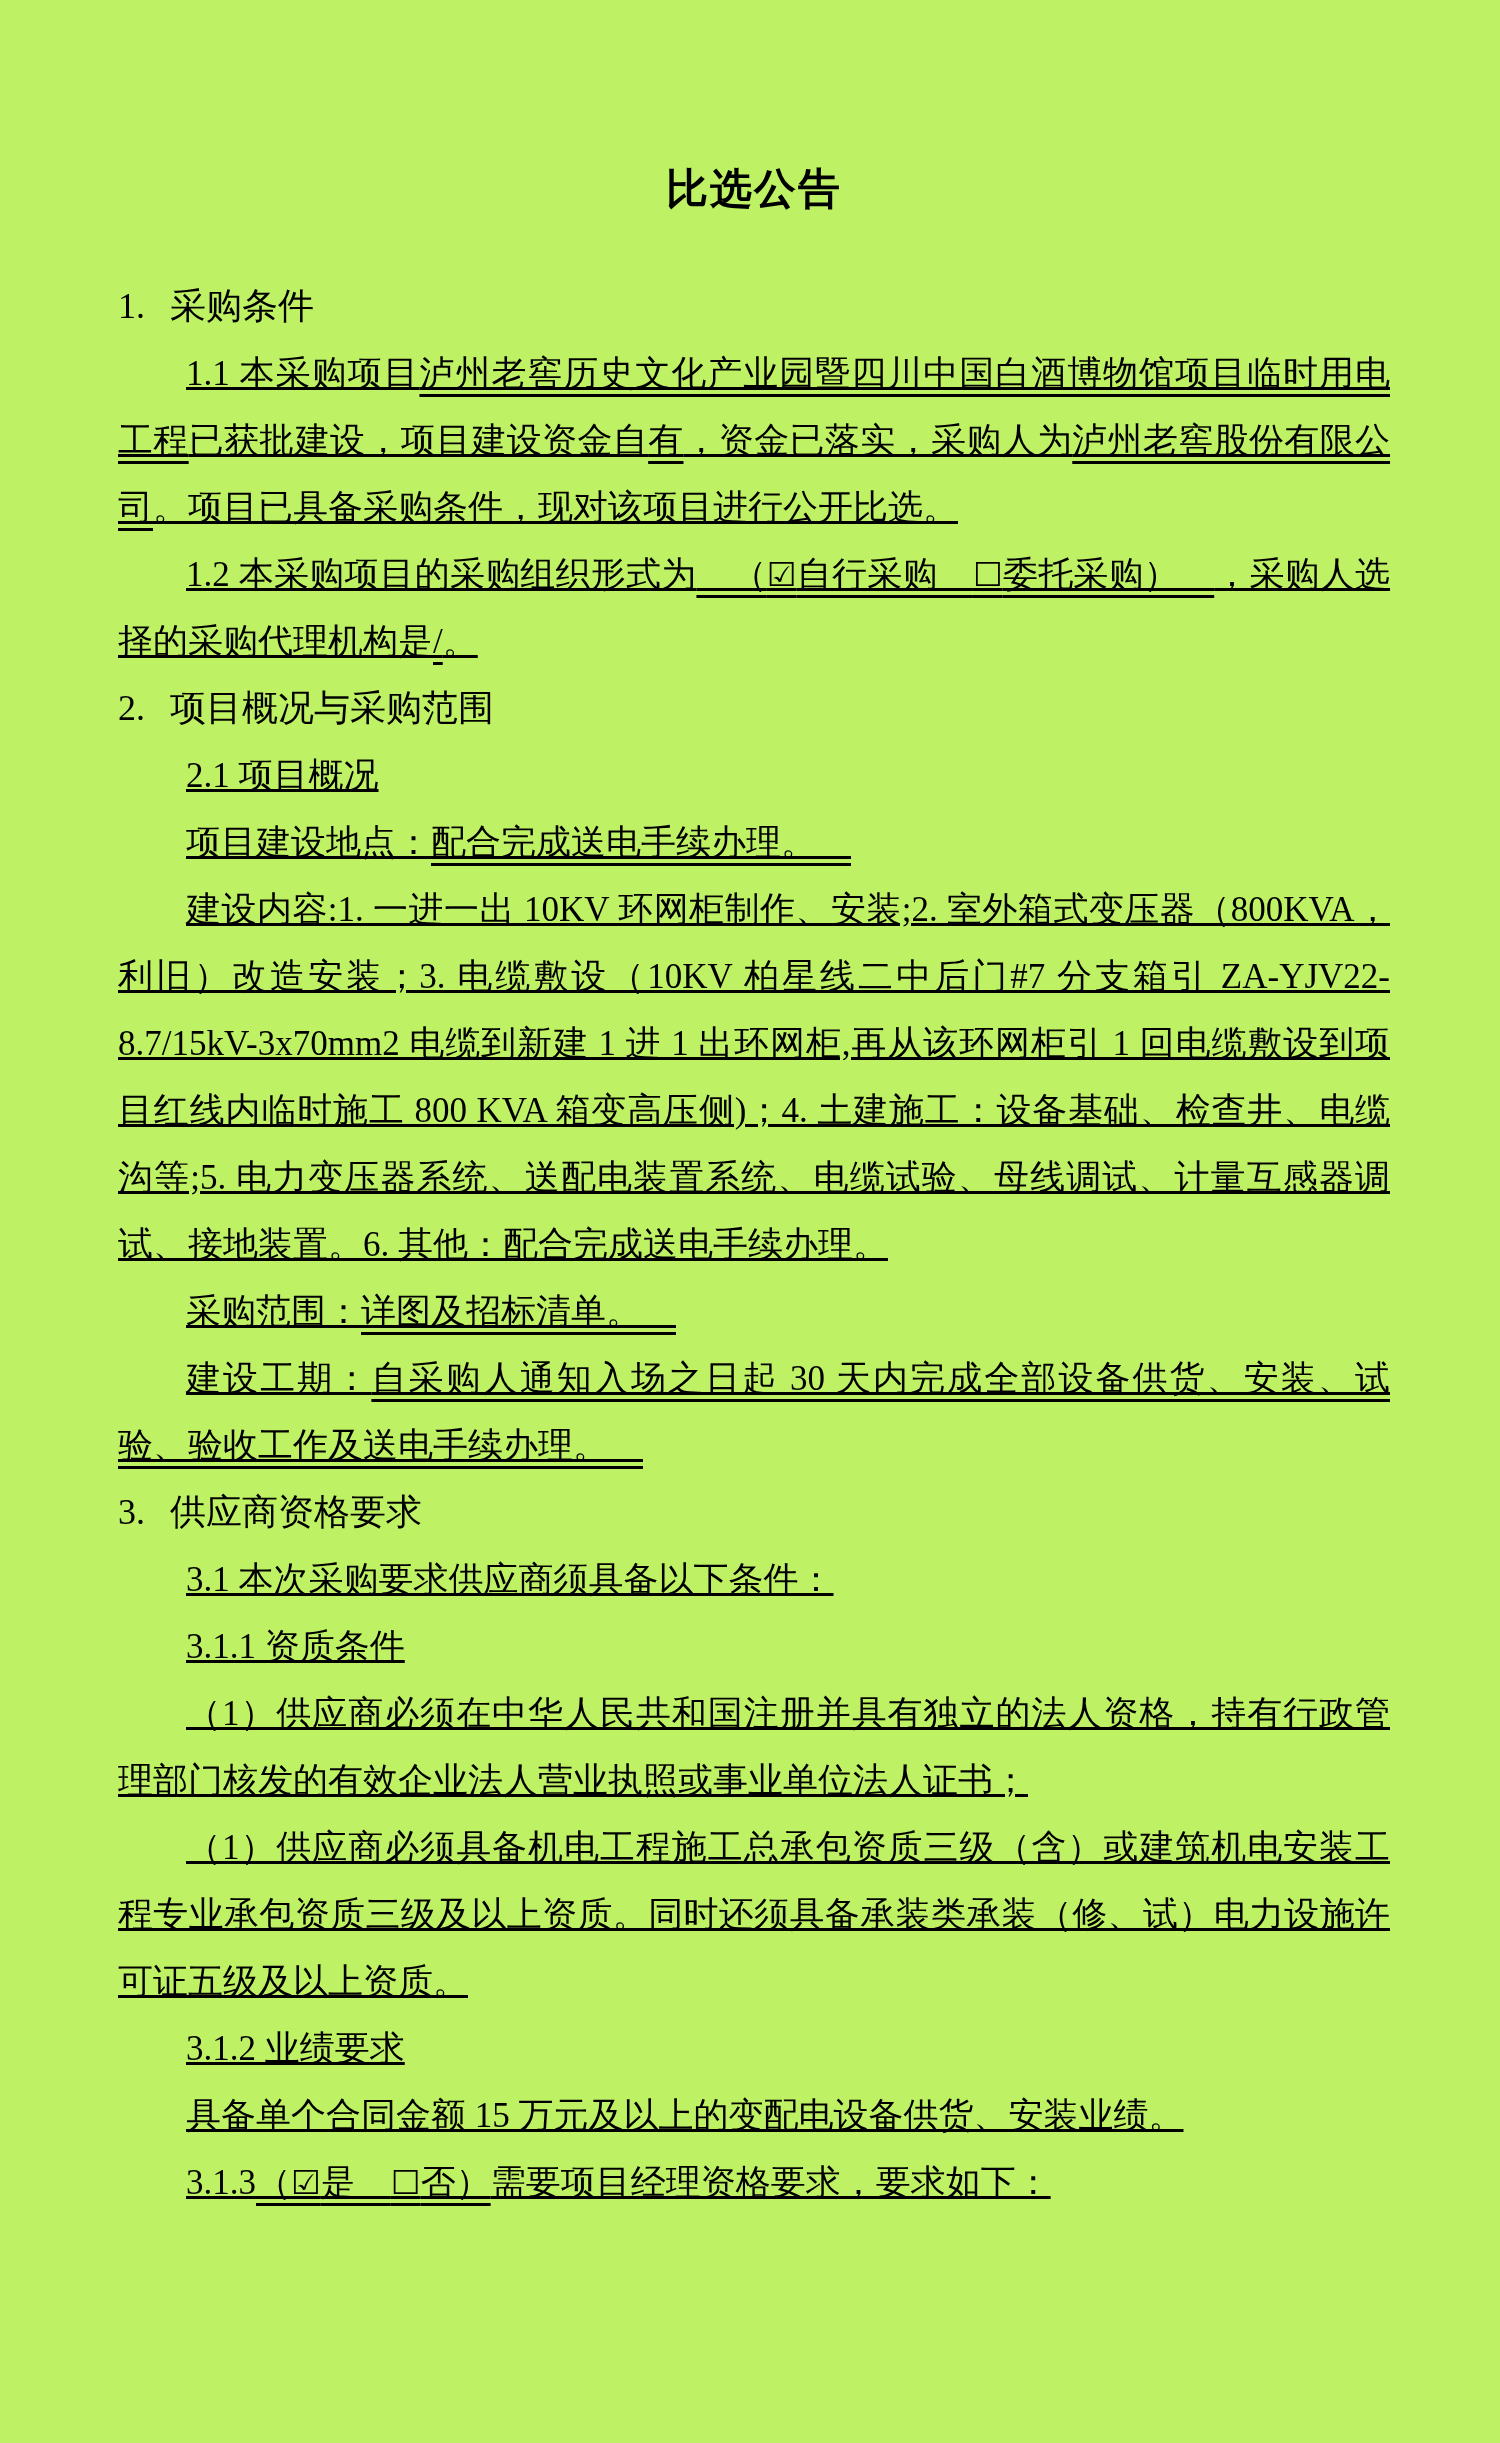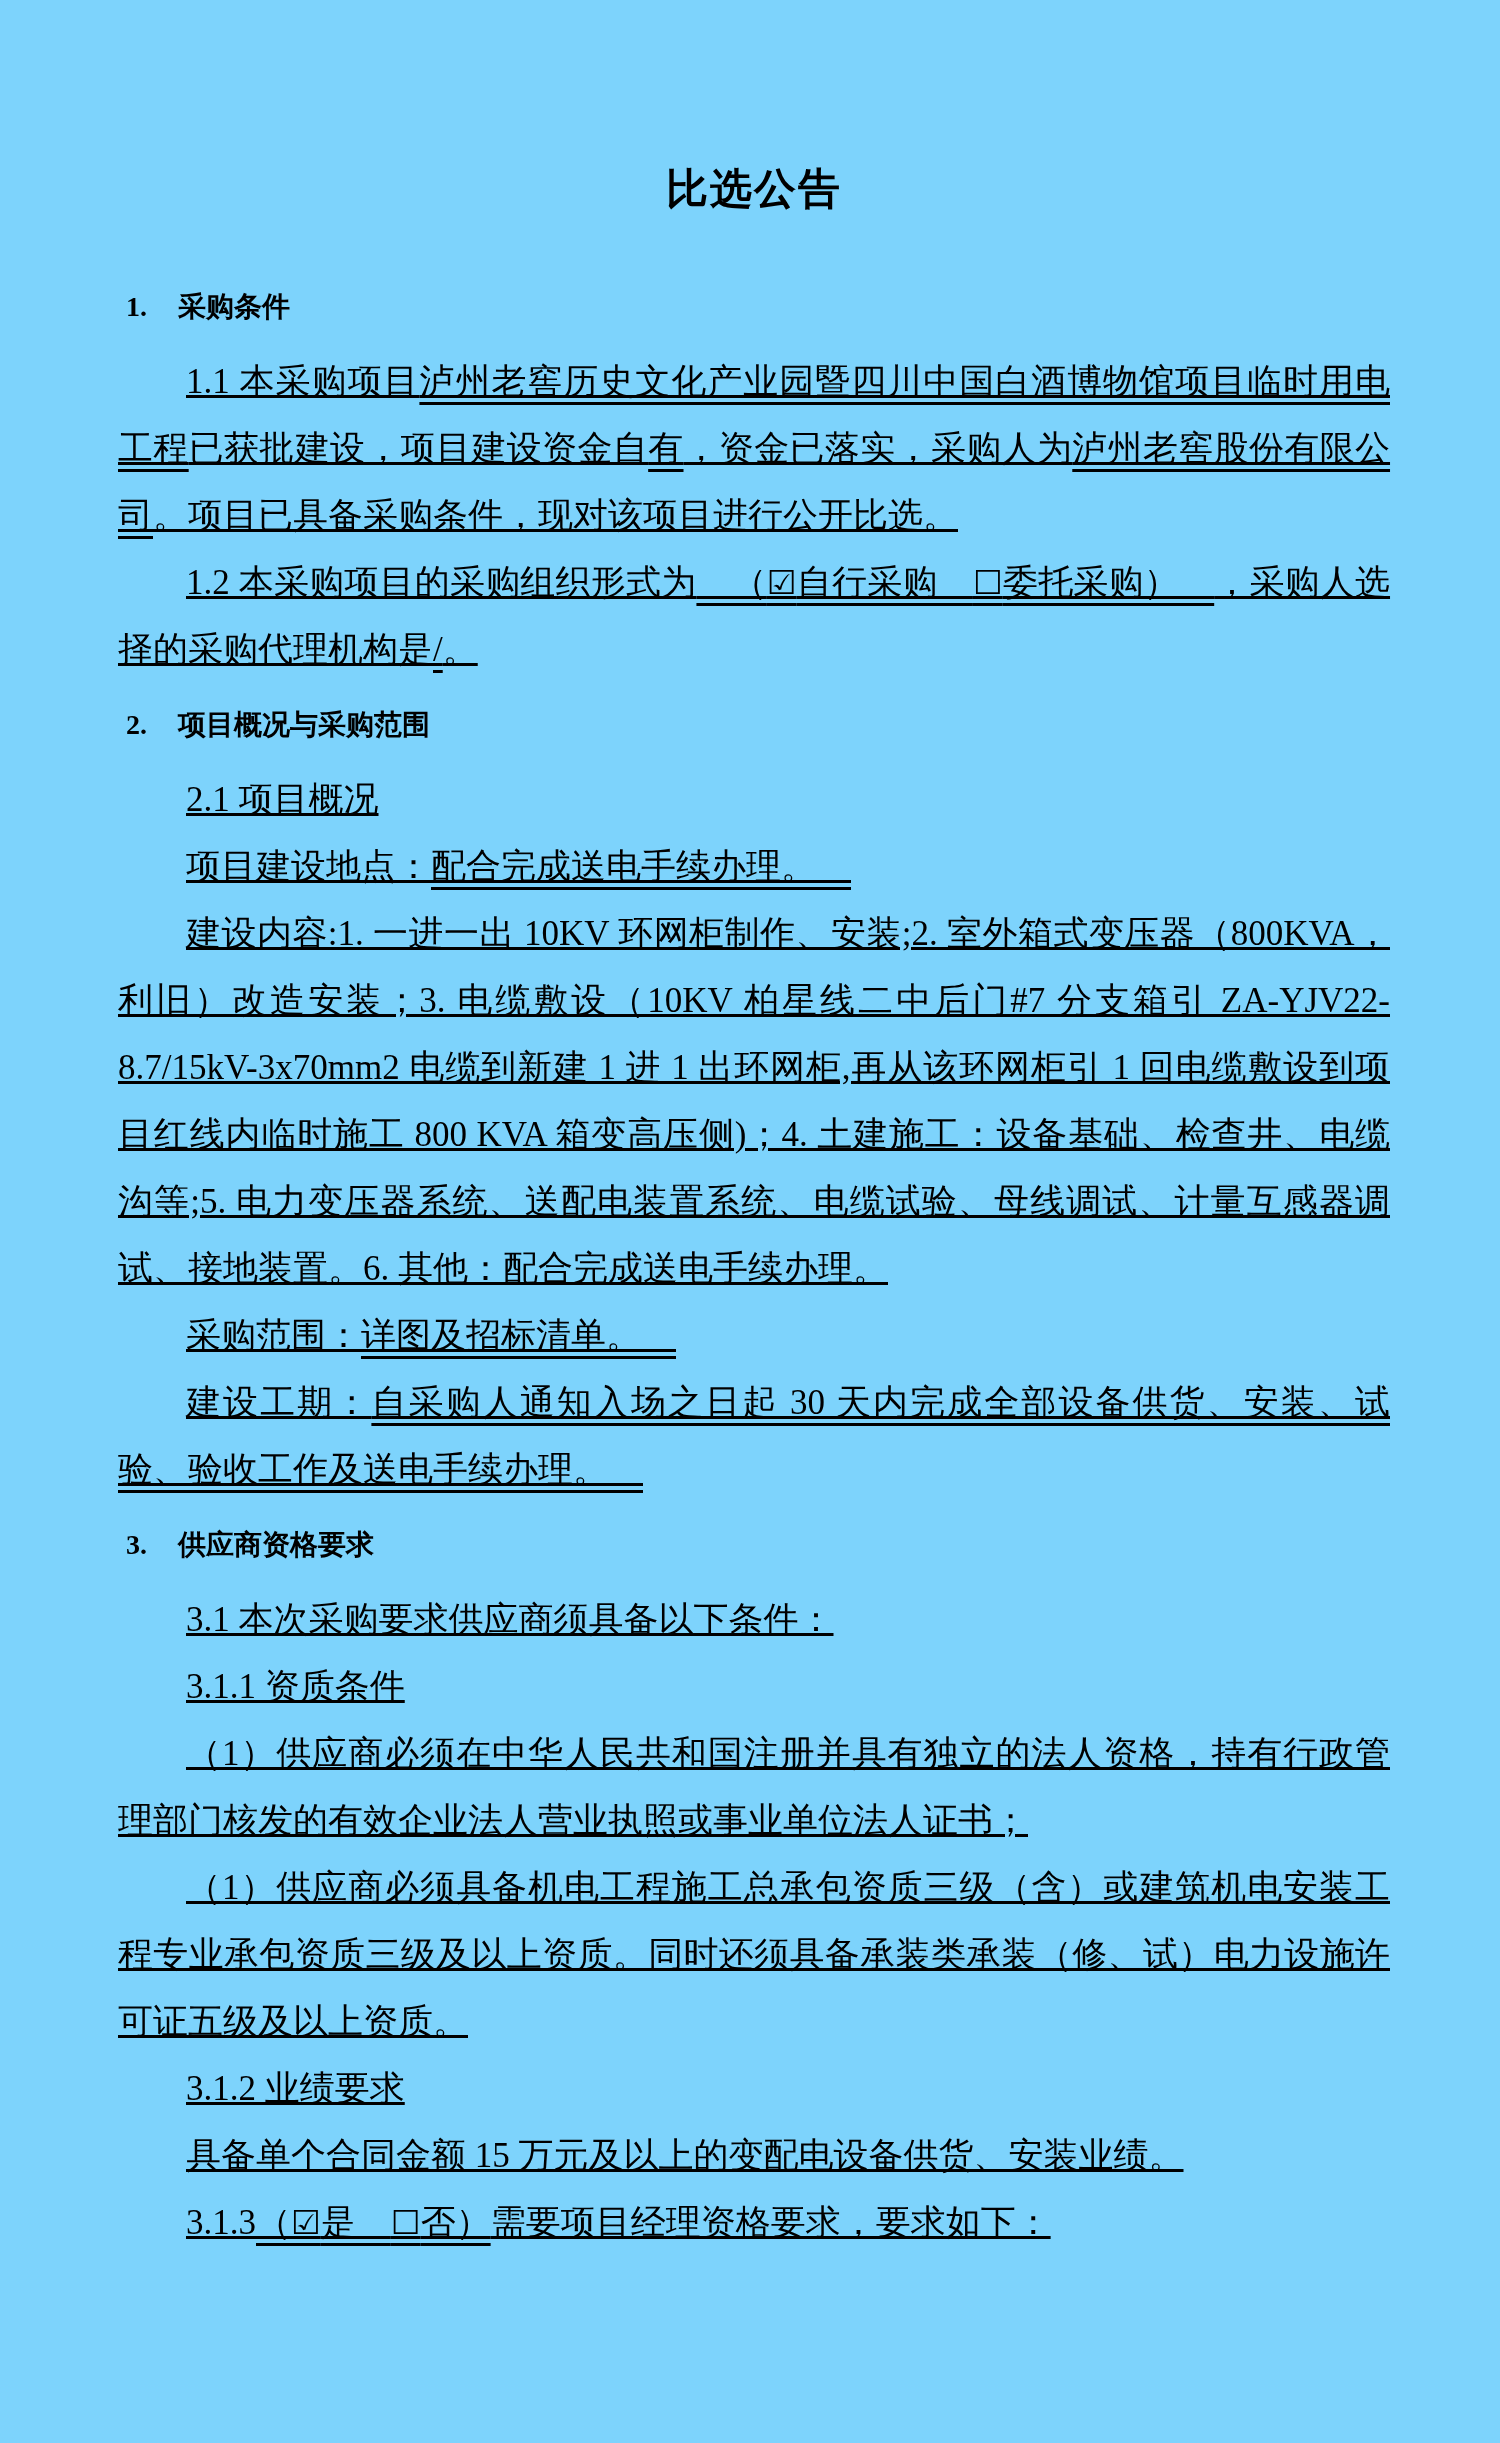--- a/index.html
+++ b/index.html
@@ -1,40 +1,40 @@
 <!DOCTYPE html>
 <html><head>
 <meta charset="utf-8">
 <style>
   html, body { margin:0; padding:0; background:#ffffff; }
   .page {
     position: relative;
     width: 1500px;
     height: 2443px;
-    background: #7dd3fc;
+    background: #bef264;
     color: #000000;
     overflow: hidden;
     font-family: "Liberation Serif", "DejaVu Serif", serif;
   }
   .content {
     padding: 156px 110px 0 118px;
   }
   .doc-title {
     font-size: 42px;
     font-weight: bold;
     text-align: center;
     line-height: 67px;
     margin: 0 0 50px 0;
     letter-spacing: 2px;
   }
   .sec-h {
-    font-size: 28px;
-    font-weight: bold;
+    font-size: 36px;
+    font-weight: normal;
     line-height: 67px;
-    margin: 8px;
+    margin: 0;
   }
   .sec-h .num {
     display: inline-block;
     min-width: 52px;
   }
   p.body {
     font-size: 35px;
     line-height: 67px;
     margin: 0;
     text-align: justify;

